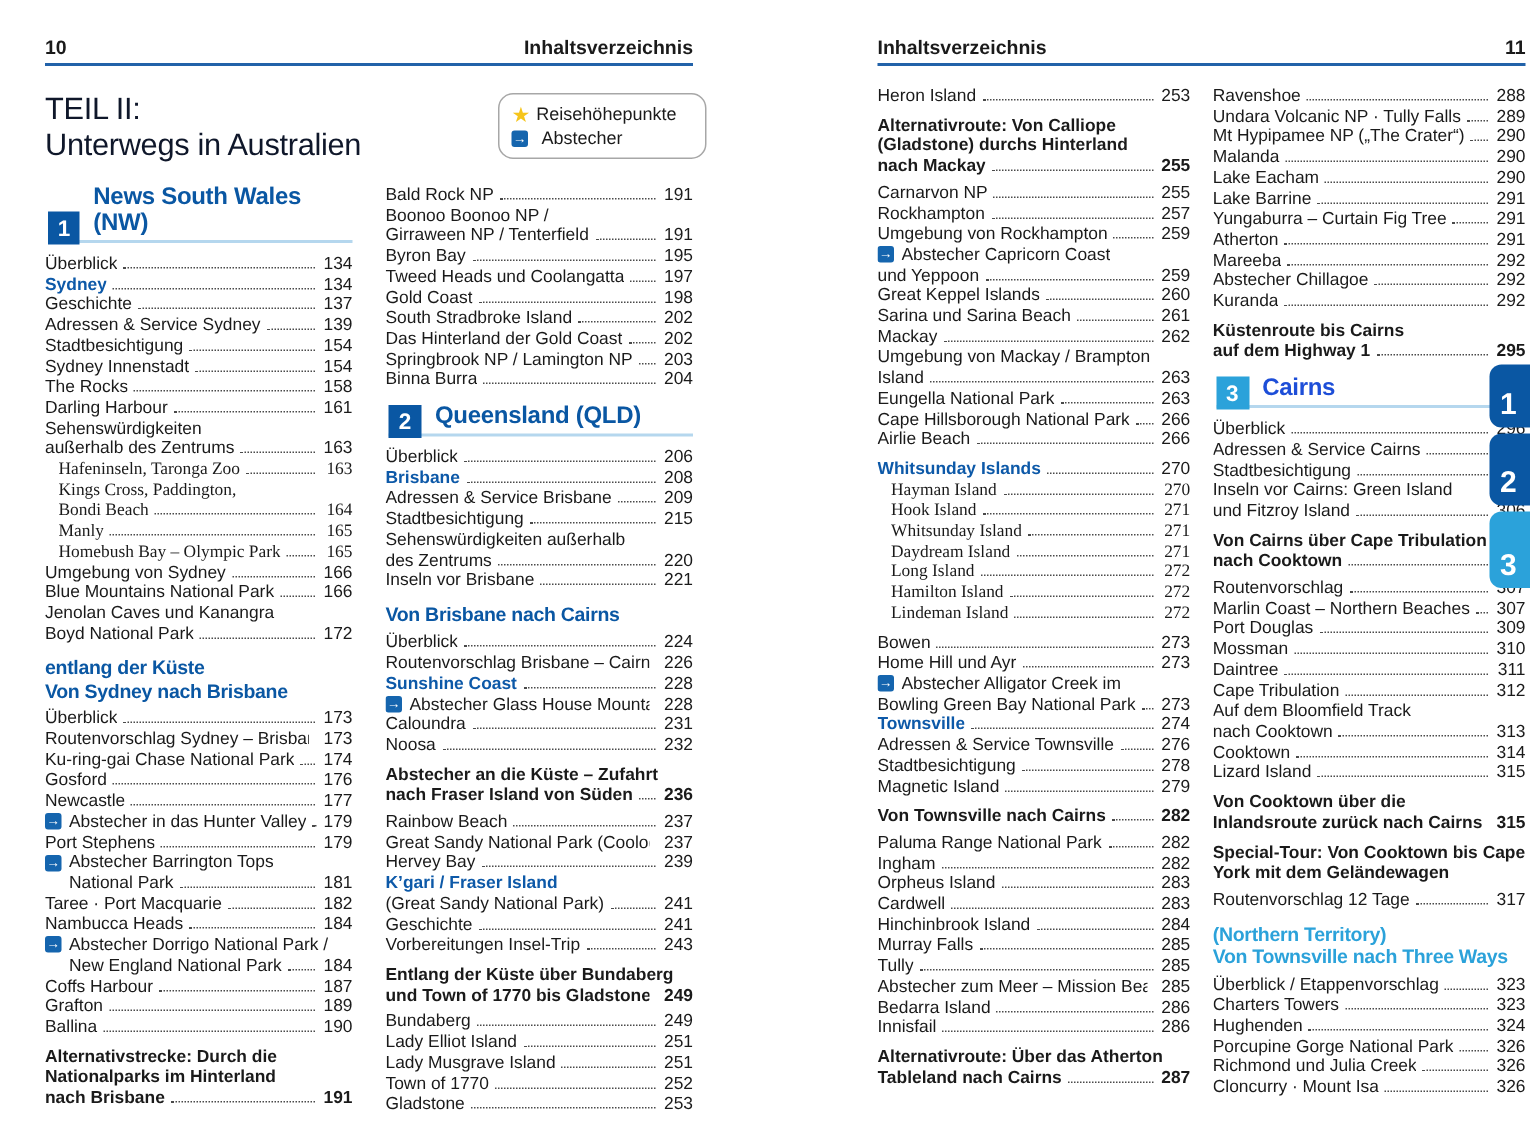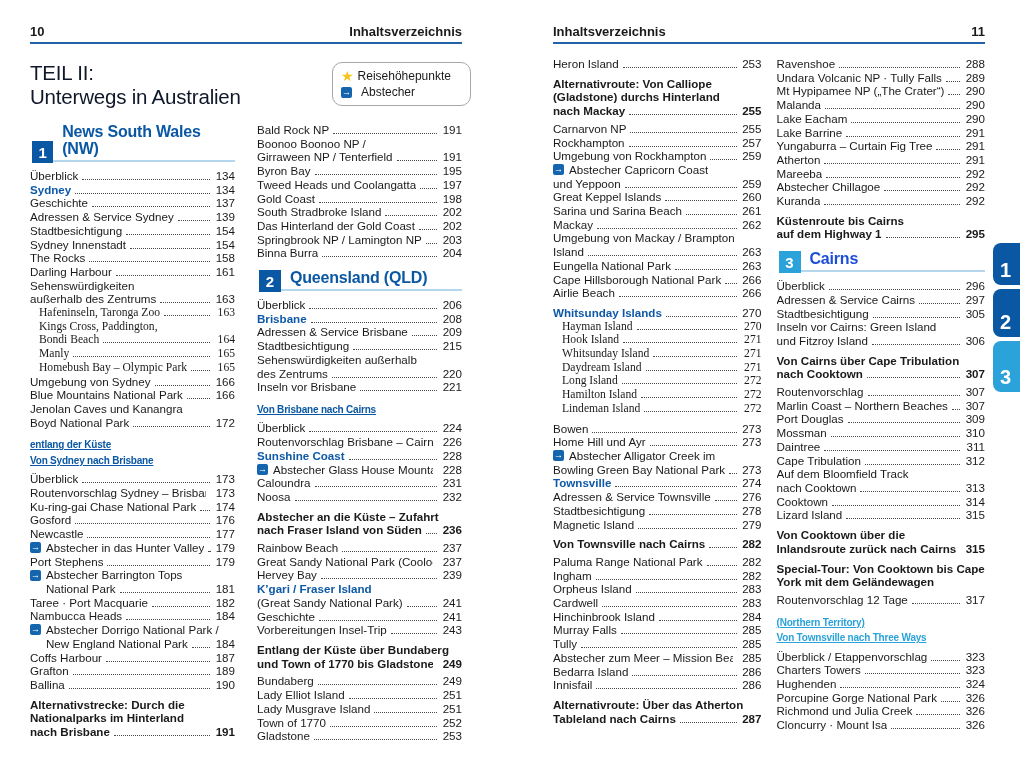--- a/index.html
+++ b/index.html
@@ -2,21 +2,21 @@
 <html><head>
 <meta charset="utf-8">
 <style>
   html,body{margin:0;padding:0;}
   body{
     width:1020px;height:765px;position:relative;overflow:hidden;
     background:#ffffff;color:#1a1a1a;
     font-family:"Liberation Sans", sans-serif;
     -webkit-font-smoothing:antialiased;
   }
-  .spread{display:flex;width:1020px;height:765px;}
+  .spread{display:flex;width:1020px;height:765px;gap:32px;}
   .page{box-sizing:border-box;width:510px;height:765px;position:relative;}
   .page.left {padding:0 48px 0 30px;}
   .page.right{padding:0 35px 0 43px;}
 
   .pagehead{
     display:flex;justify-content:space-between;align-items:baseline;
     padding-top:24px;padding-bottom:3px;
     border-bottom:2px solid #2262a9;
     font-size:13px;font-weight:bold;
   }
@@ -47,21 +47,21 @@
     width:22px;height:22px;margin-bottom:-3px;
     color:#fff;font-weight:bold;font-size:15px;
     display:flex;align-items:center;justify-content:center;
   }
   .chapter .chtitle{font-weight:bold;font-size:16px;line-height:17px;padding-bottom:3px;letter-spacing:-0.2px;}
   .chapter.theme-dark .chnum{background:#0a57a3;}
   .chapter.theme-dark .chtitle{color:#0a57a3;}
   .chapter.theme-light .chnum{background:#2ba2da;}
   .chapter.theme-light .chtitle{color:#1d4ed8;}
 
-  .sub{font-weight:bold;font-size:10px;line-height:15.5px;margin:8px 0 4px 0;letter-spacing:-0.2px;text-decoration:underline;}
+  .sub{font-weight:bold;font-size:13px;line-height:15.5px;margin:8px 0 4px 0;letter-spacing:-0.2px;}
   .sub.theme-dark{color:#0a57a3;}
   .sub.theme-light{color:#2ba2da;}
 
   .row{
     display:flex;align-items:baseline;position:relative;
     font-size:11.6px;line-height:13.7px;overflow:hidden;
   }
   .row .txt{white-space:nowrap;flex-shrink:1;overflow:hidden;}
   .row .leader{
     flex:1 1 auto;min-width:0;

